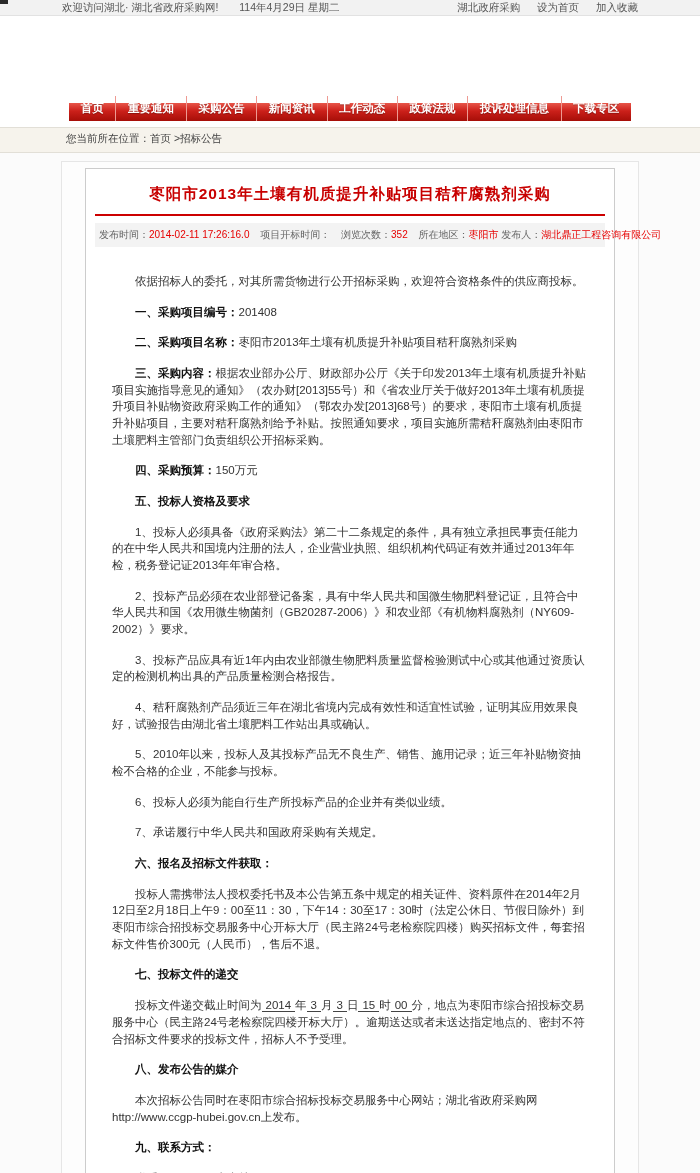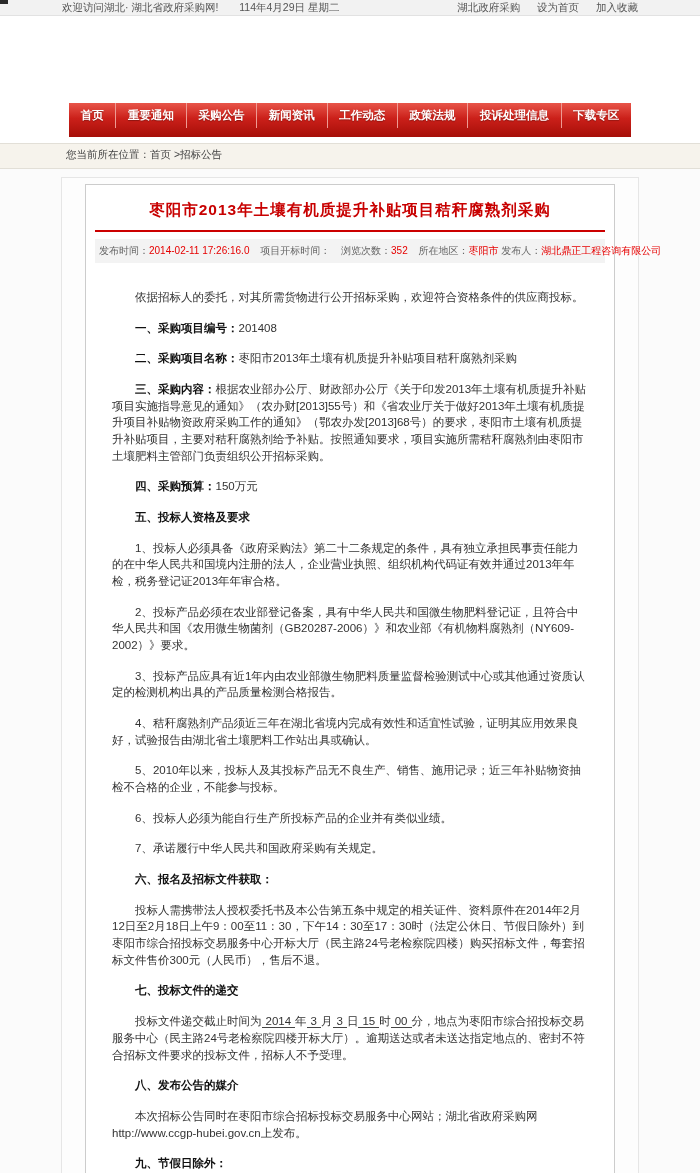--- a/index.html
+++ b/index.html
@@ -18,23 +18,23 @@
     padding:0 62px; font-size:10.5px; color:#555;
   }
   .topbar-left span { margin-right:18px; }
   .topbar-right a { color:#555; text-decoration:none; margin-left:14px; cursor:pointer; }
 
   
   .banner { height:87px; background:#fff; }
 
   
   .nav {
-    width:562px; height:34px; margin:0 auto;
+    width:562px; height:18px; margin:0 auto;
     background:linear-gradient(#e85549 0%, #cb201a 45%, #a60e08 100%);
-    display:flex; align-items:flex-start;
+    display:flex; align-items:flex-end;
   }
   .nav-item {
     flex:1 1 auto; color:#fff; font-size:11.5px; font-weight:bold;
     text-align:center; line-height:25px; cursor:pointer; white-space:nowrap;
     text-shadow:0 1px 1px rgba(0,0,0,.3); padding:0 6px;
   }
   .nav-item + .nav-item { border-left:1px solid #ee9a92; }
 
   
   .breadcrumb {
@@ -150,21 +150,21 @@
 
       <p class="sec-heading">六、报名及招标文件获取：</p>
       <p>投标人需携带法人授权委托书及本公告第五条中规定的相关证件、资料原件在2014年2月12日至2月18日上午9：00至11：30，下午14：30至17：30时（法定公休日、节假日除外）到枣阳市综合招投标交易服务中心开标大厅（民主路24号老检察院四楼）购买招标文件，每套招标文件售价300元（人民币），售后不退。</p>
 
       <p class="sec-heading">七、投标文件的递交</p>
       <p><span>投标文件递交截止时间为</span><span class="blank">2014</span><span>年</span><span class="blank">3</span><span>月</span><span class="blank">3</span><span>日</span><span class="blank">15</span><span>时</span><span class="blank">00</span><span>分，</span><span>地点为枣阳市综合招投标交易服务中心（民主路24号老检察院四楼开标大厅）。逾期送达或者未送达指定地点的、密封不符合招标文件要求的投标文件，招标人不予受理。</span></p>
 
       <p class="sec-heading">八、发布公告的媒介</p>
       <p>本次招标公告同时在枣阳市综合招标投标交易服务中心网站；湖北省政府采购网http://www.ccgp-hubei.gov.cn上发布。</p>
 
-      <p class="sec-heading">九、节假日除外：</p>
+      <p class="sec-heading">九、联系方式：</p>
       <p class="contact">联系人：王鹏　李吉林</p>
       <p class="contact">电　话：0710-6242610　 13972279318</p>
 
     </div>
 
   </div>
 
 </div>
 </div>
 

